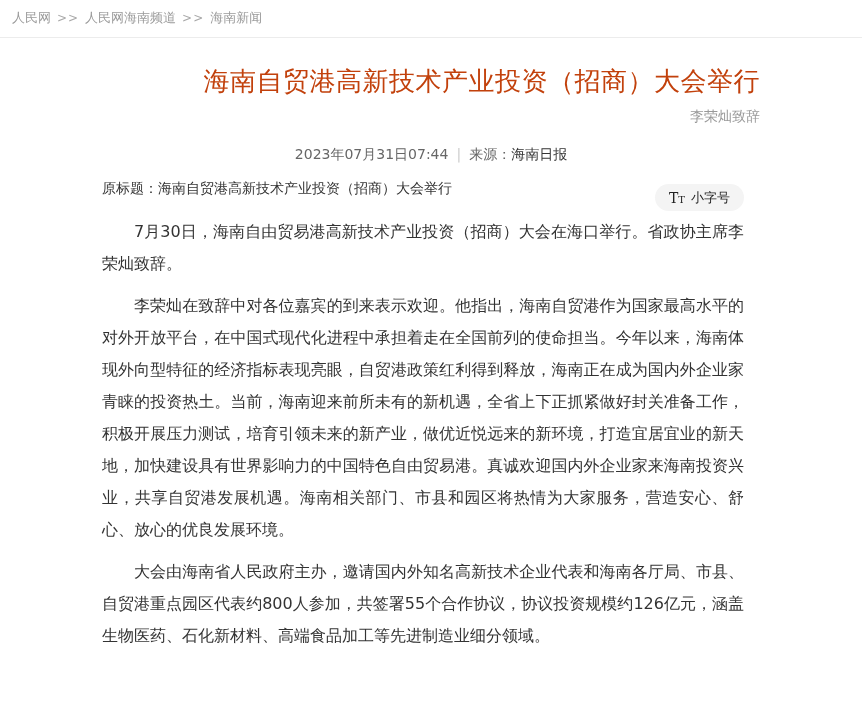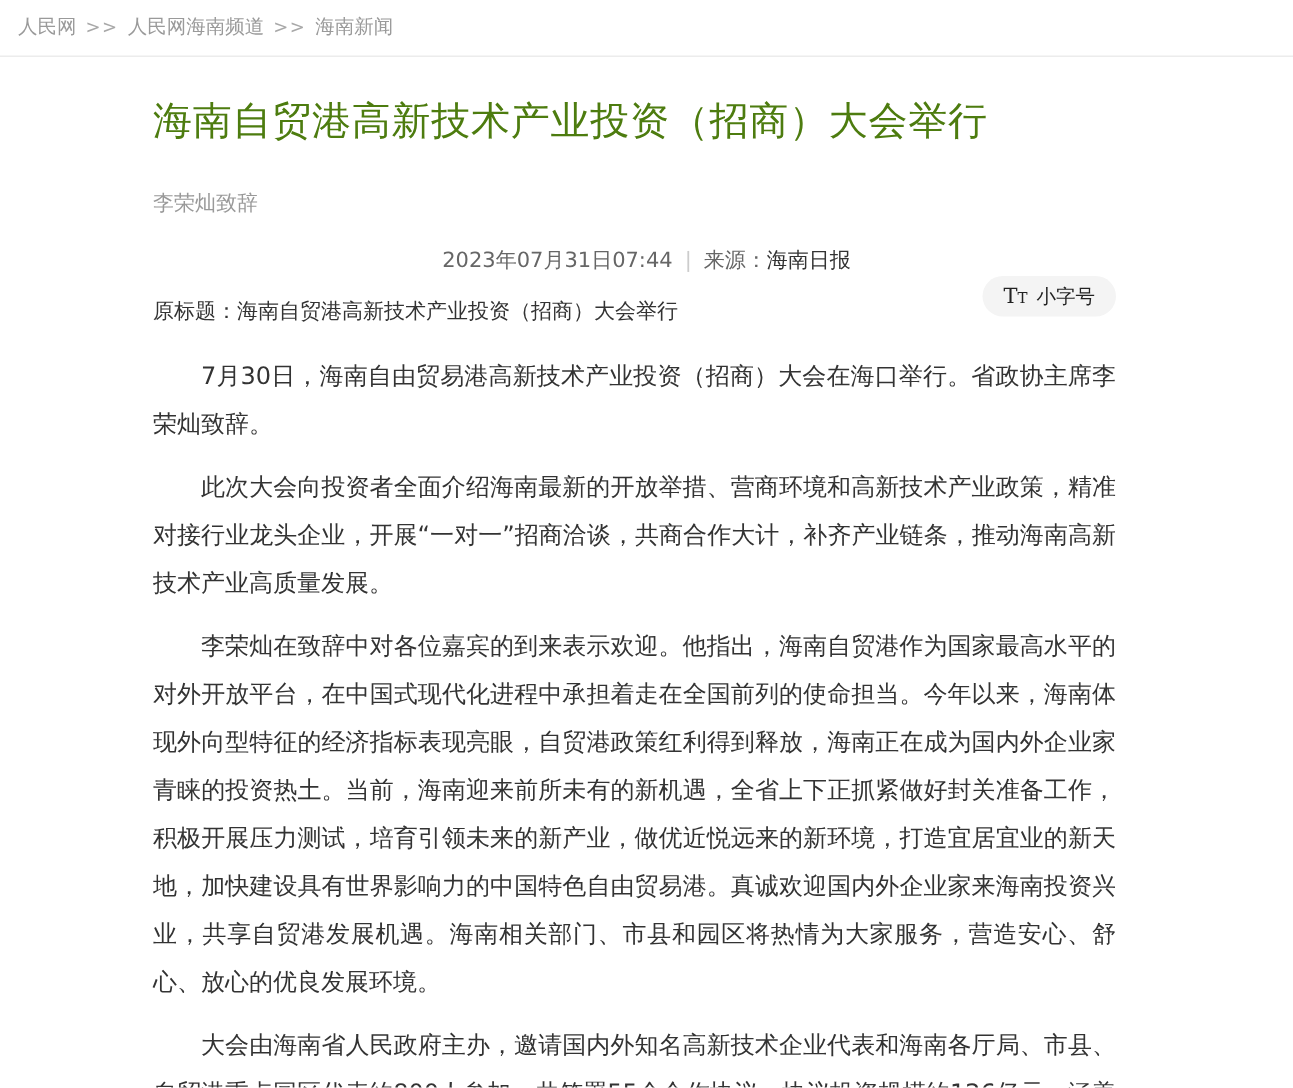--- a/index.html
+++ b/index.html
@@ -35,30 +35,30 @@
     height: 0;
   }
   
   .content {
     width: 658px;
     margin: 0 auto;
     position: relative;
   }
   .article-title {
     margin: 26px 0 0 0;
-    text-align: left;
+    text-align: right;
     font-size: 26px;
     font-weight: 400;
-    color: #4d7c0f;
+    color: #c2410c;
     line-height: 1.35;
     letter-spacing: 0.5px;
   }
   .article-subtitle {
-    margin-top: 28px;
-    text-align: left;
+    margin-top: 9px;
+    text-align: right;
     font-size: 14px;
     color: #999;
   }
   .article-meta {
     margin-top: 20px;
     text-align: center;
     font-size: 14px;
     color: #666;
   }
   .article-meta .meta-divider {
@@ -139,21 +139,20 @@
           <span class="t-big">T</span>
           <span class="t-small">T</span>
         </span>
       <span>小字号</span>
     </button>
 
     <div class="orig-title">原标题：海南自贸港高新技术产业投资（招商）大会举行</div>
 
     <div class="article-body">
       <p>7月30日，海南自由贸易港高新技术产业投资（招商）大会在海口举行。省政协主席李荣灿致辞。</p>
-      <p>此次大会向投资者全面介绍海南最新的开放举措、营商环境和高新技术产业政策，精准对接行业龙头企业，开展“一对一”招商洽谈，共商合作大计，补齐产业链条，推动海南高新技术产业高质量发展。</p>
       <p>李荣灿在致辞中对各位嘉宾的到来表示欢迎。他指出，海南自贸港作为国家最高水平的对外开放平台，在中国式现代化进程中承担着走在全国前列的使命担当。今年以来，海南体现外向型特征的经济指标表现亮眼，自贸港政策红利得到释放，海南正在成为国内外企业家青睐的投资热土。当前，海南迎来前所未有的新机遇，全省上下正抓紧做好封关准备工作，积极开展压力测试，培育引领未来的新产业，做优近悦远来的新环境，打造宜居宜业的新天地，加快建设具有世界影响力的中国特色自由贸易港。真诚欢迎国内外企业家来海南投资兴业，共享自贸港发展机遇。海南相关部门、市县和园区将热情为大家服务，营造安心、舒心、放心的优良发展环境。</p>
       <p>大会由海南省人民政府主办，邀请国内外知名高新技术企业代表和海南各厅局、市县、自贸港重点园区代表约800人参加，共签署55个合作协议，协议投资规模约126亿元，涵盖生物医药、石化新材料、高端食品加工等先进制造业细分领域。</p>
 
     </div>
 
   </main>
 
 </div>
 
 </body></html>

